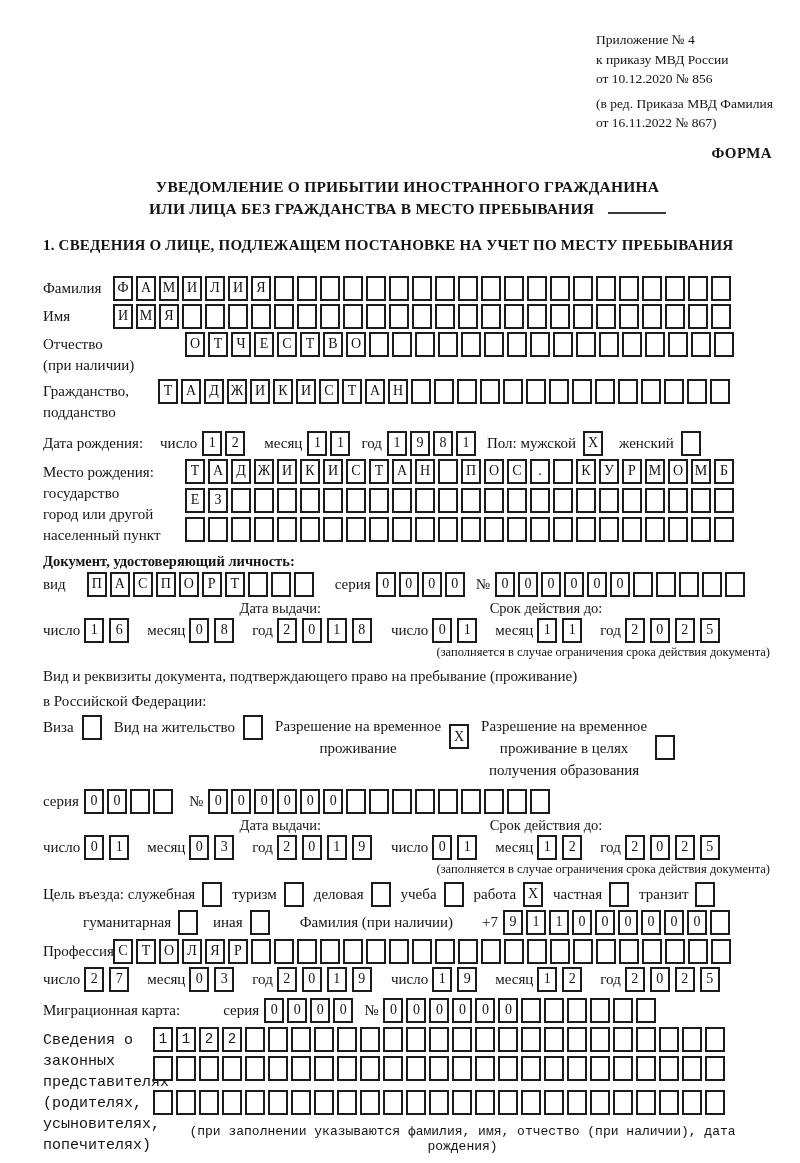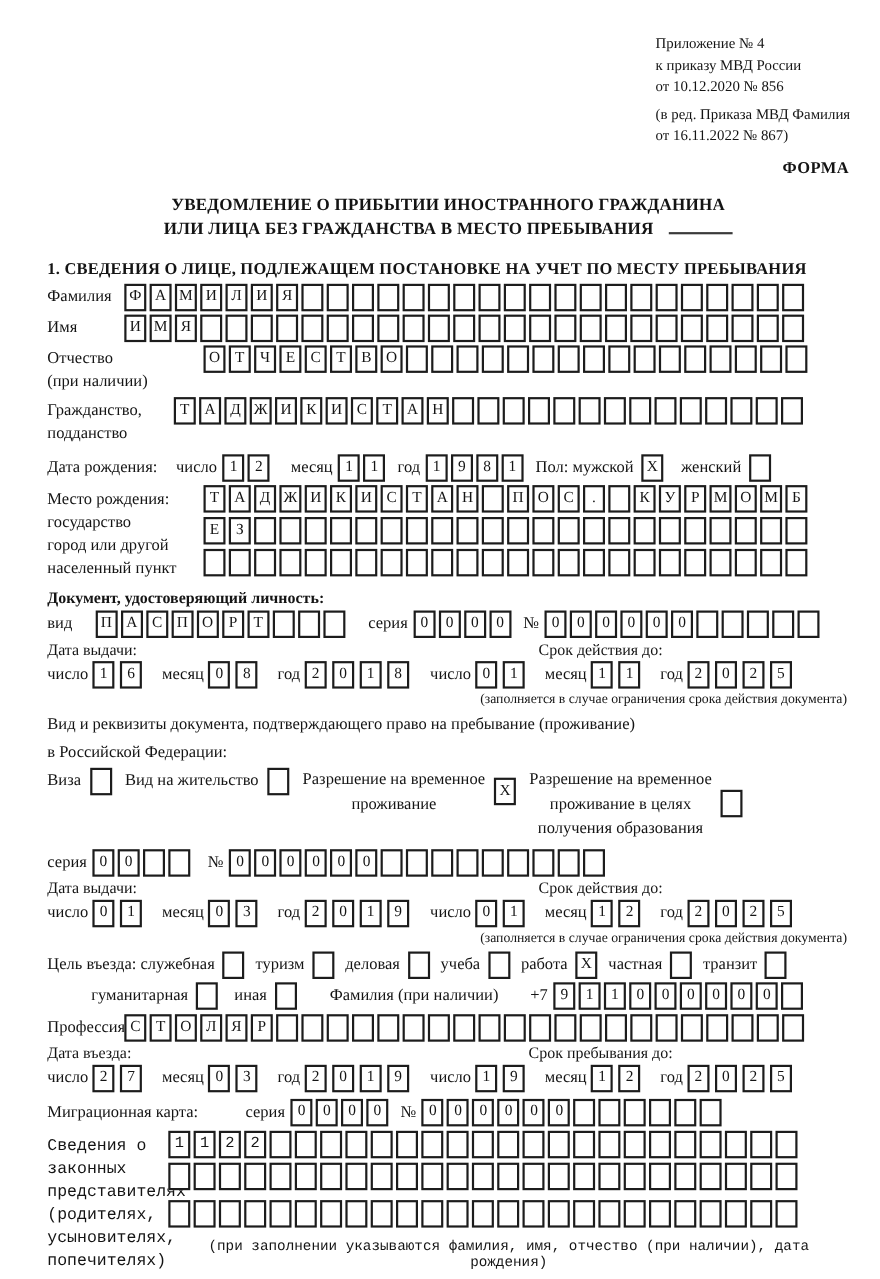--- a/index.html
+++ b/index.html
@@ -8,21 +8,21 @@
   .page{padding:30px 28px 0 43px;width:800px}
 
   
   .hdr-block{margin-left:553px;font-size:13.5px;line-height:1.45;white-space:nowrap}
   .hdr-block .rev-first{margin-top:5px}
   .forma{ text-align:right;font-weight:bold;font-size:15px;margin-top:12px;letter-spacing:.4px}
 
   
   .title{margin-top:14px;text-align:center;font-weight:bold;font-size:15.5px;line-height:22px;letter-spacing:.2px}
   .blank{display:inline-block;width:58px;border-bottom:2px solid #3a3a3a;height:13px;margin-left:14px}
-  .section-heading{margin-top:17px;margin-bottom:4px;font-weight:bold;font-size:15px;letter-spacing:.2px}
+  .section-heading{margin-top:17px;margin-bottom:22px;font-weight:bold;font-size:15px;letter-spacing:.2px}
 
   
   .row{margin-bottom:3px}
   .cellgroup{display:inline-flex;flex:none}
   .cell{display:inline-flex;align-items:center;justify-content:center;width:20px;height:25px;border:2px solid #1c1c1c;margin-right:3px;font-size:14px;flex:none;background:#fff}
   .cbx{display:inline-flex;align-items:center;justify-content:center;width:20px;height:25px;border:2px solid #1c1c1c;font-size:14px;flex:none;margin:0 4px}
 
   .charline{display:flex;align-items:flex-start}
   .rowlab{flex:none;line-height:21px;padding-top:2px}
 
@@ -34,21 +34,21 @@
 
   .ml{display:flex;align-items:flex-start}
   .ml-labels{flex:none;line-height:21px;padding-top:3px}
   .cellrow{margin-bottom:4px}
 
   .centerbold{text-align:left;font-weight:bold;font-size:14.5px;margin:1px 0 2px}
   .plain{font-size:15px;line-height:22px}
   .noteright{text-align:right;font-size:12.5px;margin:-1px 2px 5px 0}
 
   .dhdr{display:flex;font-size:14.5px;margin-bottom:1px}
-  .dh-left{width:348px;text-align:left;padding-right:70px;flex:none}
+  .dh-left{width:348px;text-align:right;padding-right:70px;flex:none}
   .dh-right{width:310px;text-align:center}
   .drow{display:flex;align-items:center}
   .dcol-left{width:348px;flex:none;display:inline-flex}
   .dgroup{display:inline-flex;align-items:center}
   .dgroup .lbl{margin-right:4px;white-space:nowrap}
   .dgroup .cellgroup{margin-right:13px}
   .dgroup .cell{margin-right:5px}
 
   .permits{display:flex;align-items:flex-start;margin-top:2px}
   .permit-item{display:inline-flex;align-items:center;margin-right:12px}
@@ -563,24 +563,20 @@
           <span class="cell"></span>
           <span class="cell"></span>
           <span class="cell"></span>
           <span class="cell"></span>
           <span class="cell"></span>
           <span class="cell"></span>
           <span class="cell"></span>
           <span class="cell"></span>
         </span>
       </div>
-      <div class="row dhdr">
-        <span class="dh-left">Дата въезда:</span>
-        <span class="dh-right">Срок пребывания до:</span>
-      </div>
       <div class="row drow">
         <span class="dcol-left">
           <span class="dgroup">
             <span class="lbl">число</span>
             <span class="cellgroup">
               <span class="cell">2</span>
               <span class="cell">7</span>
             </span>
             <span class="lbl">месяц</span>
             <span class="cellgroup">

